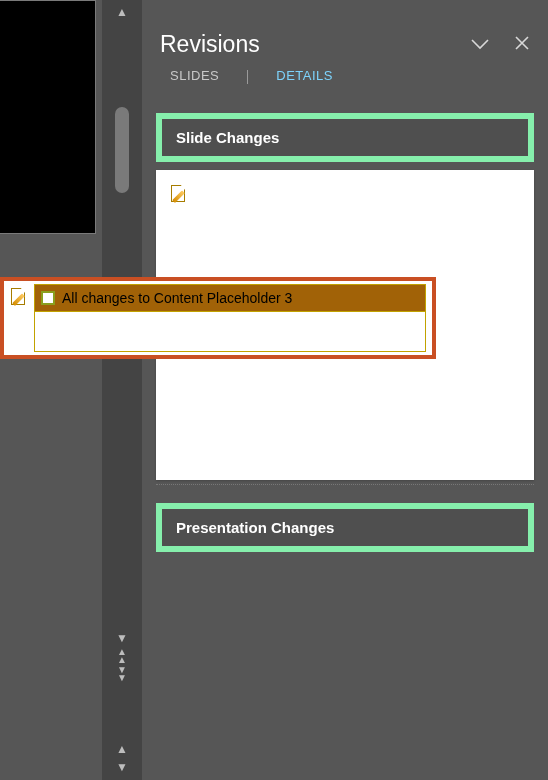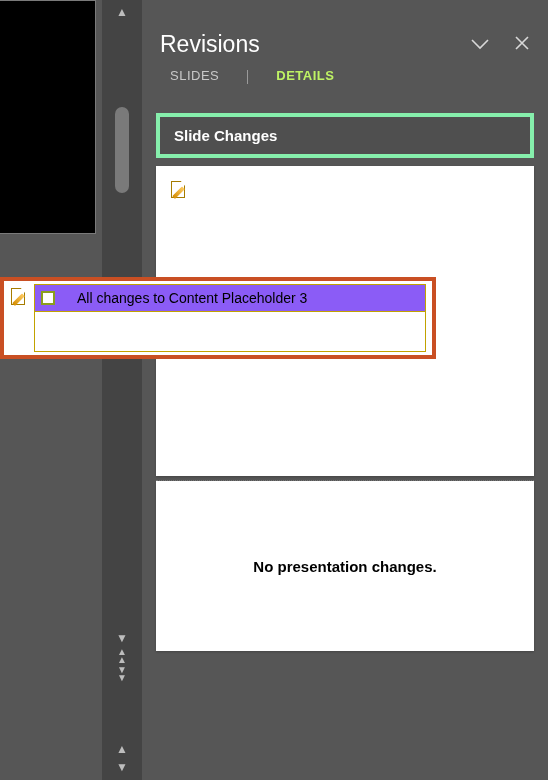--- a/index.html
+++ b/index.html
@@ -89,31 +89,31 @@
     }
     .tabbar {
       display: flex;
       gap: 28px;
       padding: 6px 8px 0 28px;
       color: #c8c8c8;
       font-size: 13px;
       letter-spacing: 0.5px;
     }
     .tab { padding-bottom: 8px; cursor: pointer; }
-    .tab.active { color: #bef264; font-weight: 700; }
+    .tab.active { color: #7dd3fc; font-weight: 400; }
     .tab-sep { width:1px; background:#9a9a9a; height:14px; margin-top:2px;}
 
     .section-header {
       margin: 22px 14px 8px 14px;
       background: #4f4f4f;
       padding: 10px 14px;
       color: #fff;
       font-weight: 600;
       font-size: 15px;
-      border: 4px solid #86efac;
+      border: 6px solid #86efac;
     }
     .section-header.second { margin-top: 18px; }
 
     .white-panel {
       margin: 0 14px 0 14px;
       background: #fff;
       box-shadow: 0 1px 2px rgba(0,0,0,0.2);
     }
     .white-panel.one { height: 310px; position: relative;}
     .white-panel.two { height: 170px; display:flex; align-items:center; justify-content:center;}
@@ -166,23 +166,23 @@
     .popup-left .badge {
       position: absolute; left: 6px; top: 6px;
       width: 18px; height: 18px;
     }
     .popup-body {
       flex: 1;
       border: 1px solid #c2a200;
       margin: 3px 6px 3px 0;
     }
     .popup-row1 {
-      background: #8b5cf6;
+      background: #a16207;
       padding: 5px 8px 5px 6px;
-      display: flex; align-items: center; gap: 22px;
+      display: flex; align-items: center; gap: 7px;
       font-size: 14px;
       border-bottom: 1px solid #c2a200;
     }
     .popup-row2 {
       background: #fffef5;
       padding: 5px 8px 5px 26px;
       display: flex; align-items: center; gap: 7px;
       font-size: 14px;
     }
     .chk {
@@ -246,22 +246,22 @@
     <div class="item-row">
       <span class="edit-icon">
         <span class="sheet"></span>
           <span class="pen"></span>
       </span>
     </div>
   </div>
 
   <div class="divider"></div>
 
-  <div class="white-panel two">
-    <div class="no-changes">No presentation changes.</div>
+  <div class="section-header second">
+    <span>Presentation Changes</span>
   </div>
 </div>
 
 <div class="popup">
   <div class="popup-left">
     <span class="badge edit-icon">
       <span class="sheet"></span>
         <span class="pen"></span>
     </span>
   </div>

